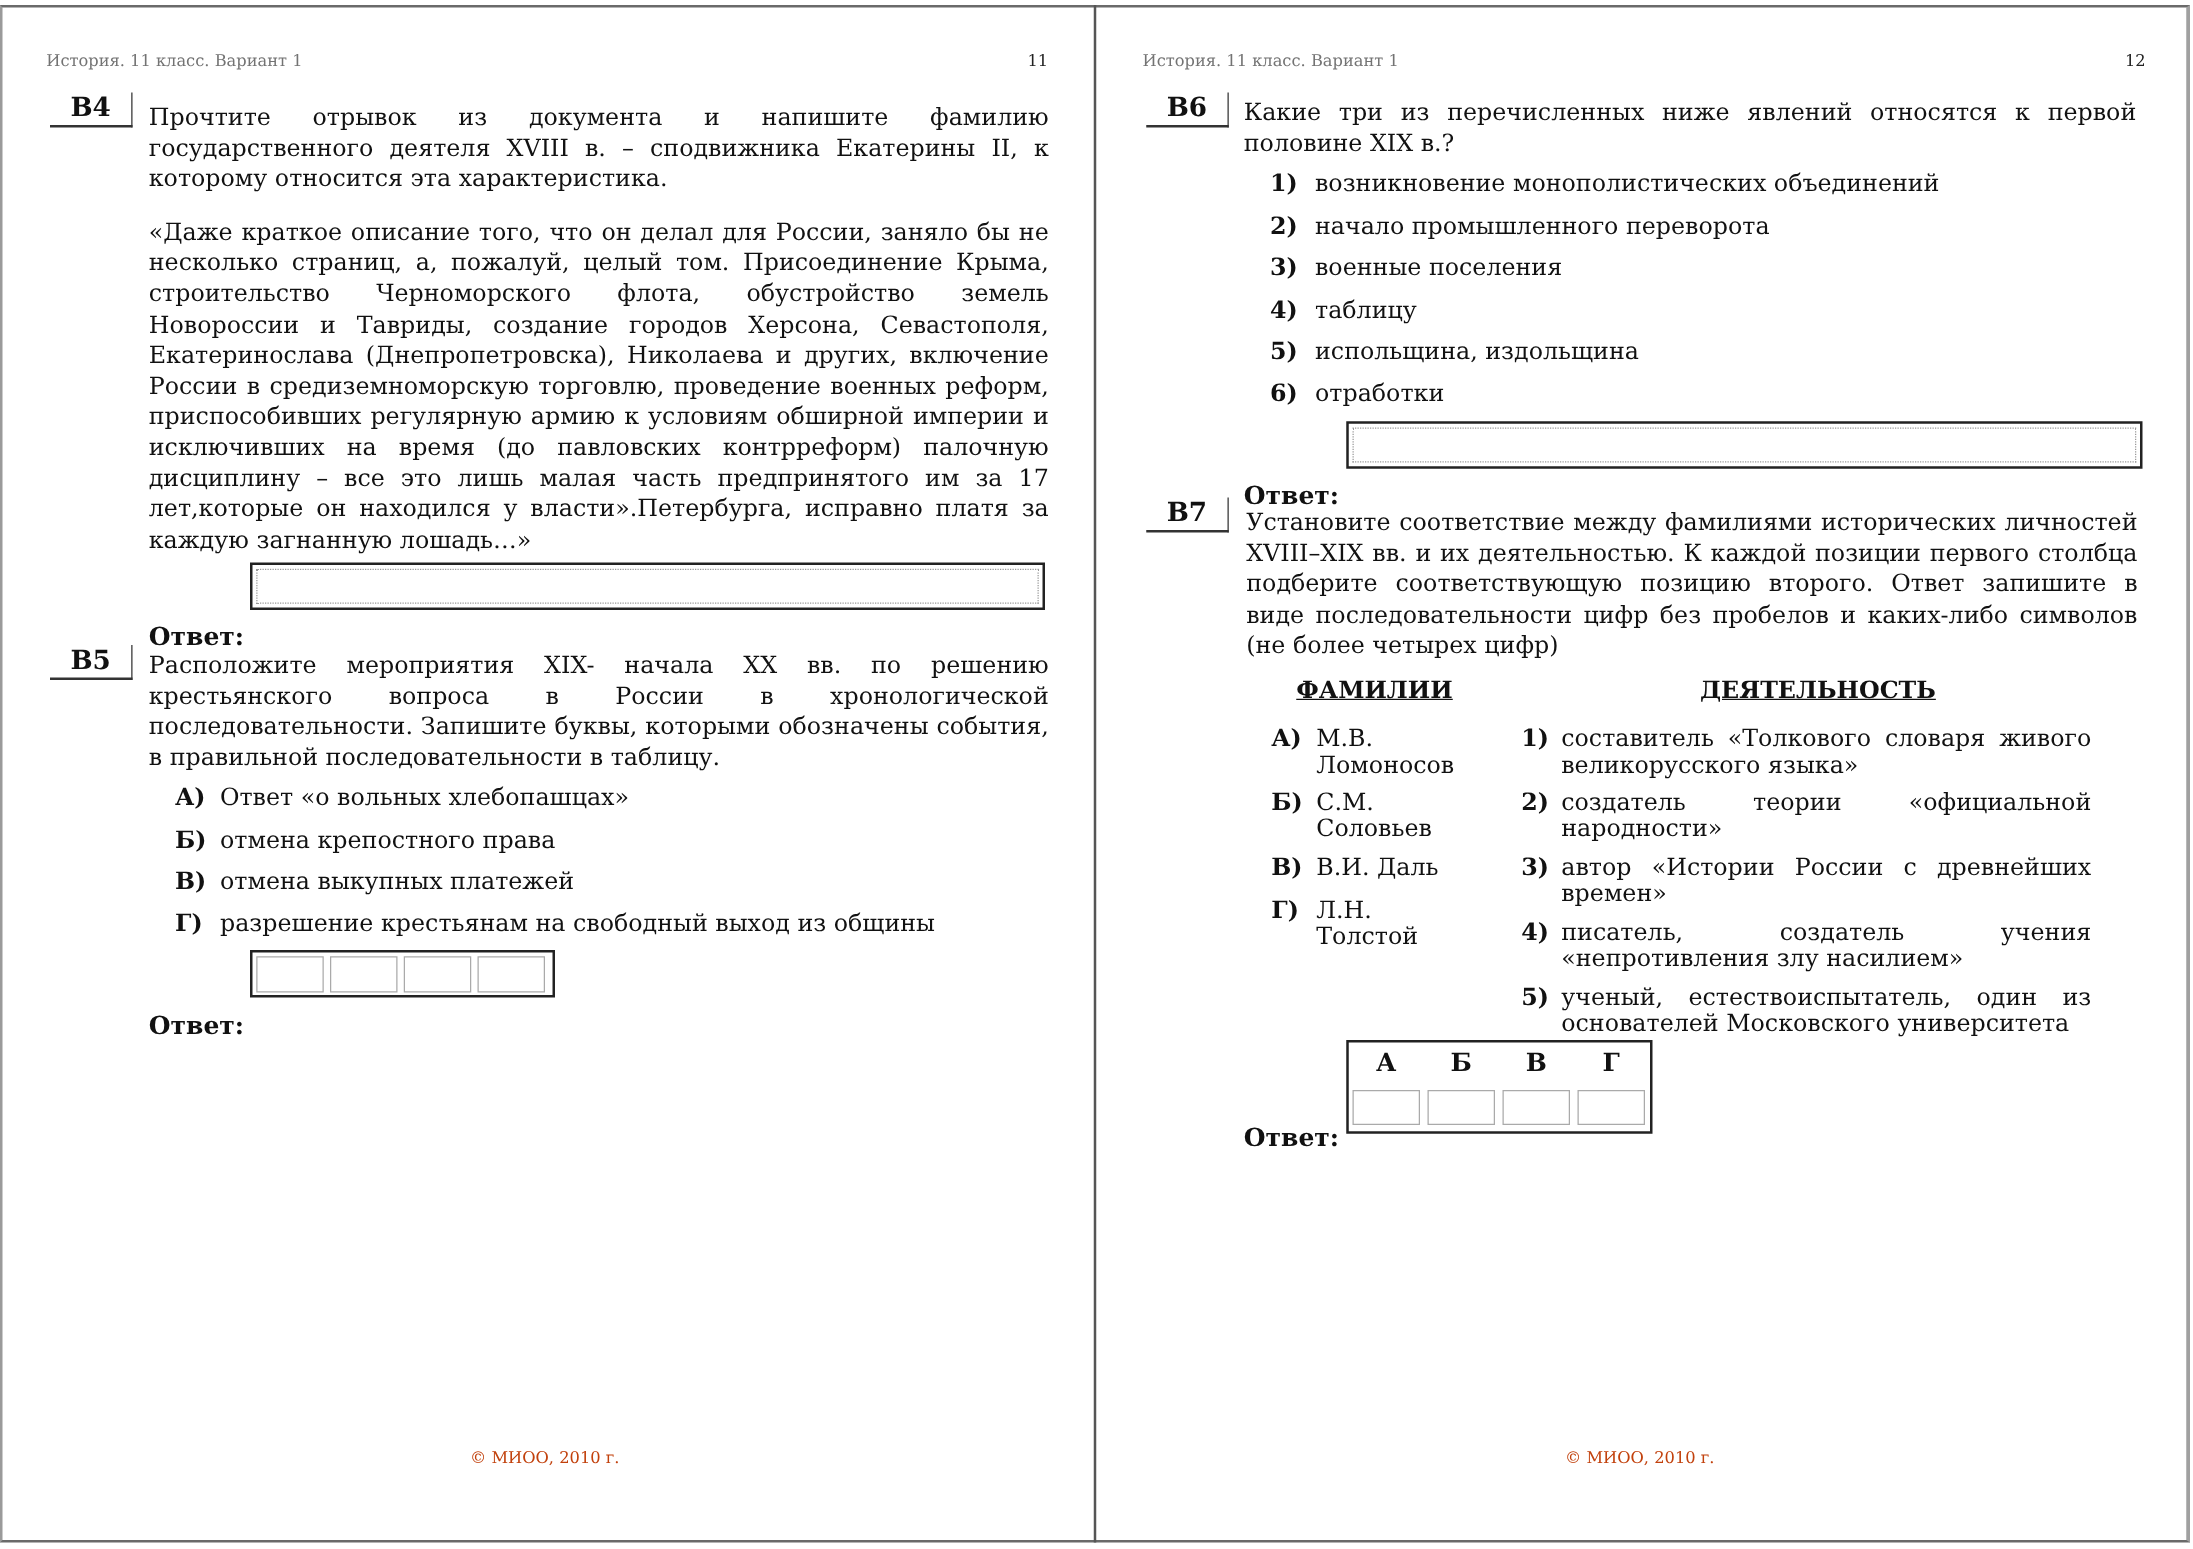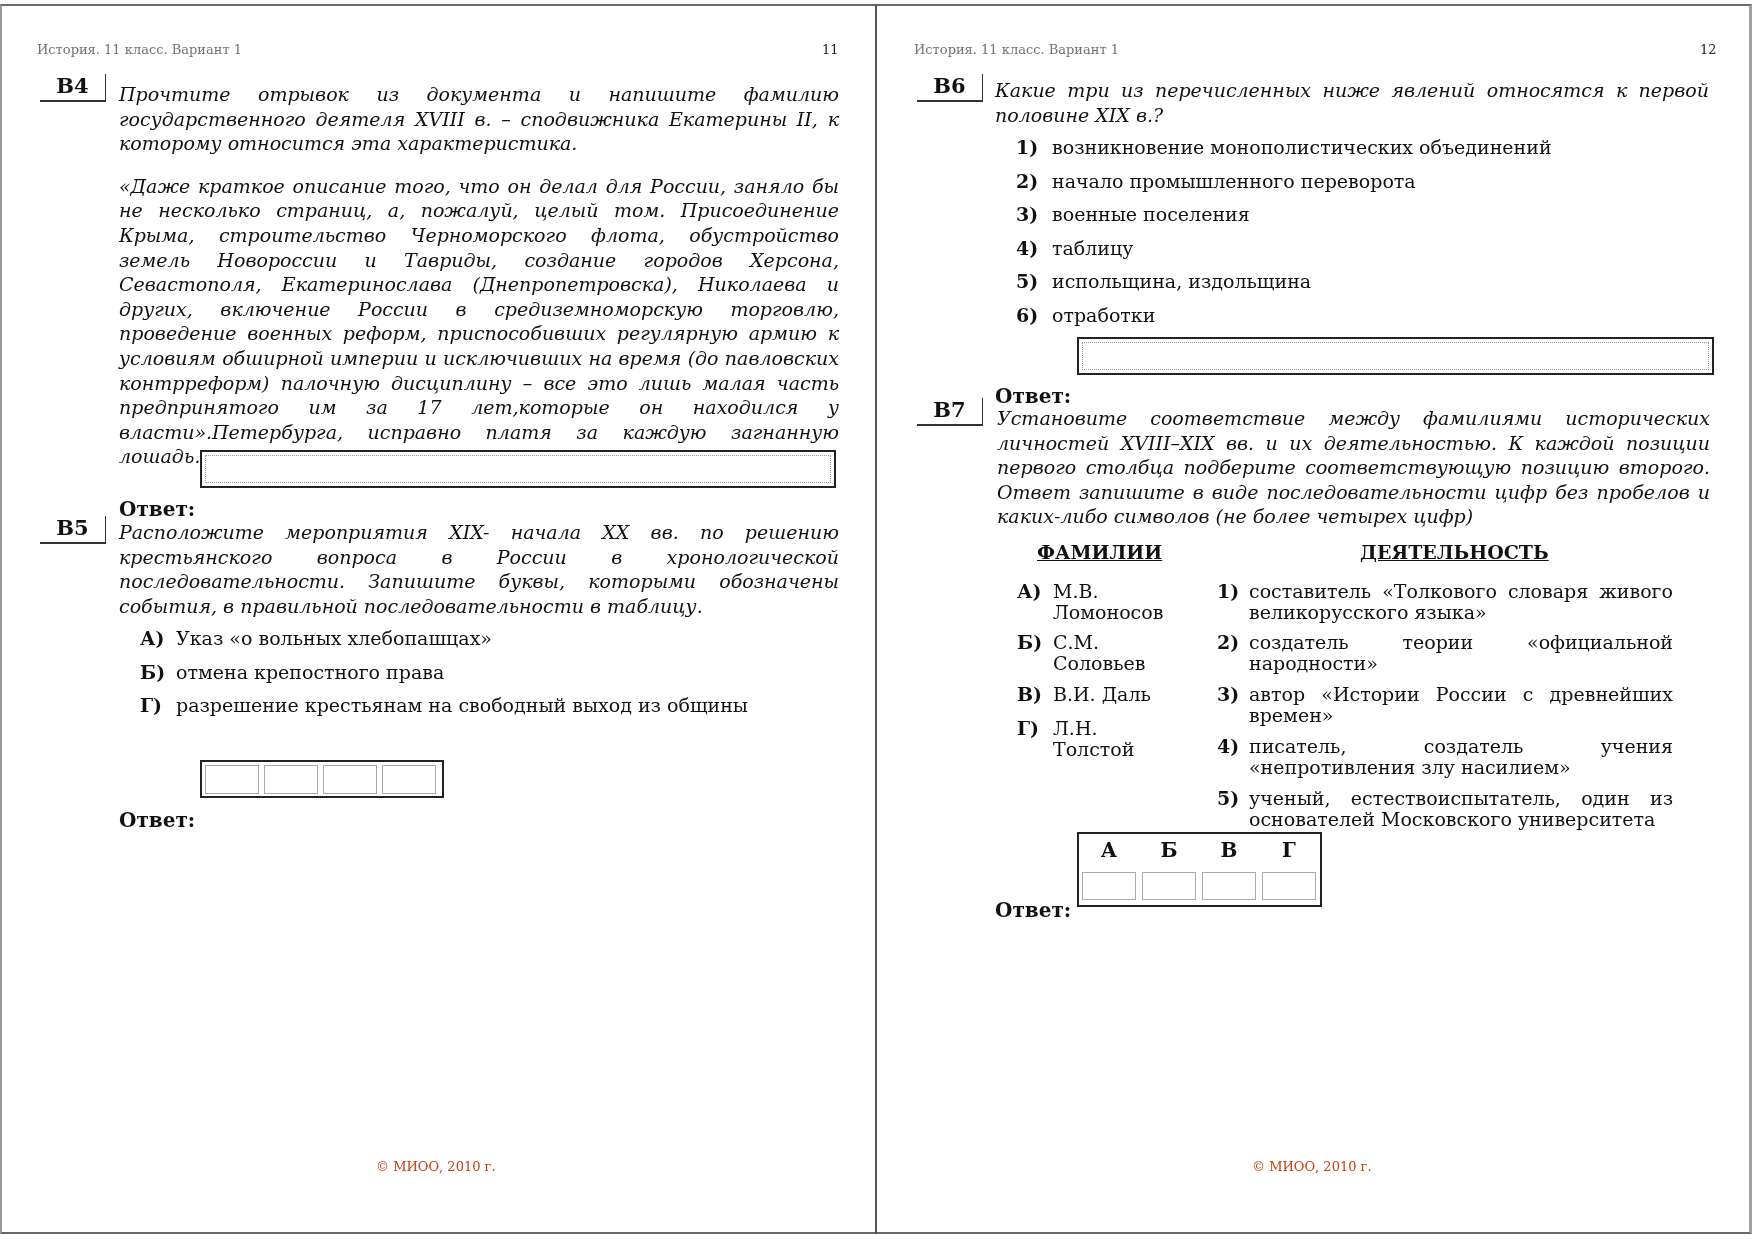--- a/index.html
+++ b/index.html
@@ -16,21 +16,21 @@
   .page-num { position: absolute; top: 38px; font-size: 13px; color: #222; }
   .left .running-head { left: 37px; } .left .page-num { left: 822px; }
   .right .running-head { left: 37px; } .right .page-num { left: 823px; }
   .footer { position: absolute; top: 1155px; font-size: 13px; color: #c2410c; }
   .left .footer { left: 376px; } .right .footer { left: 375px; }
 
   .task { position: absolute; }
   .task-label { position: absolute; left: 0; top: 0; width: 66px; height: 28px;
                 font-weight: bold; font-size: 21px; text-align: center; line-height: 24px;
                 border-bottom: 2px solid #333; border-right: 1px solid #333; box-sizing: border-box; }
-  .task-body { position: absolute; font-size: 19px; line-height: 24.6px; text-align: justify; font-style: italic; }
+  .task-body { position: absolute; font-size: 19px; line-height: 24.6px; text-align: justify; }
   .para { margin: 0; }
   .options { position: absolute; font-size: 19px; }
   .opt { height: 33.5px; line-height: 24px; white-space: nowrap; }
   .opt-key { display: inline-block; font-weight: bold; width: 36px; }
   .answer-label { position: absolute; font-weight: bold; font-size: 20px; margin-top: 40px; }
   .answer-box { position: absolute; border: 2px solid #222; box-sizing: border-box; background: #fff; }
   .answer-box .inner { position: absolute; left: 3px; top: 3px; right: 3px; bottom: 3px;
                        border: 1px dotted #999; }
   .cell-row { position: absolute; left: 3px; top: 3px; display: flex; gap: 5px; }
   .cell { width: 54px; height: 29px; border: 1px solid #aaa; box-sizing: border-box; background: #fff; }
@@ -63,22 +63,23 @@
     <div class="answer-label" style="left:79px; top:383px;">Ответ:</div>
     <div class="answer-box" style="left:160px; top:376px; width:636px; height:38px;">
       <div class="inner"></div>
     </div>
   </div>
 
   <div class="task" style="left:40px; top:512px;">
     <div class="task-label">В5</div>
     <div class="task-body" style="left:79px; top:4px; width:720px;">Расположите мероприятия XIX- начала XX вв. по решению крестьянского вопроса в России в хронологической последовательности. Запишите буквы, которыми обозначены события, в правильной последовательности в таблицу.</div>
     <div class="options" style="left:100px; top:110px;">
-      <div class="opt"><span class="opt-key">А)</span><span>Указ «о вольных хлебопашцах»</span></div>
+      <div class="opt"><span class="opt-key">А)</span><span>Ответ «о вольных хлебопашцах»</span></div>
       <div class="opt"><span class="opt-key">Б)</span><span>отмена крепостного права</span></div>
+      <div class="opt"><span class="opt-key">В)</span><span>отмена выкупных платежей</span></div>
       <div class="opt"><span class="opt-key">Г)</span><span>разрешение крестьянам на свободный выход из общины</span></div>
     </div>
     <div class="answer-label" style="left:79px; top:252px;">Ответ:</div>
     <div class="answer-box" style="left:160px; top:244px; width:244px; height:38px;">
       <div class="cell-row">
         <div class="cell"></div>
         <div class="cell"></div>
         <div class="cell"></div>
         <div class="cell"></div>
       </div>

